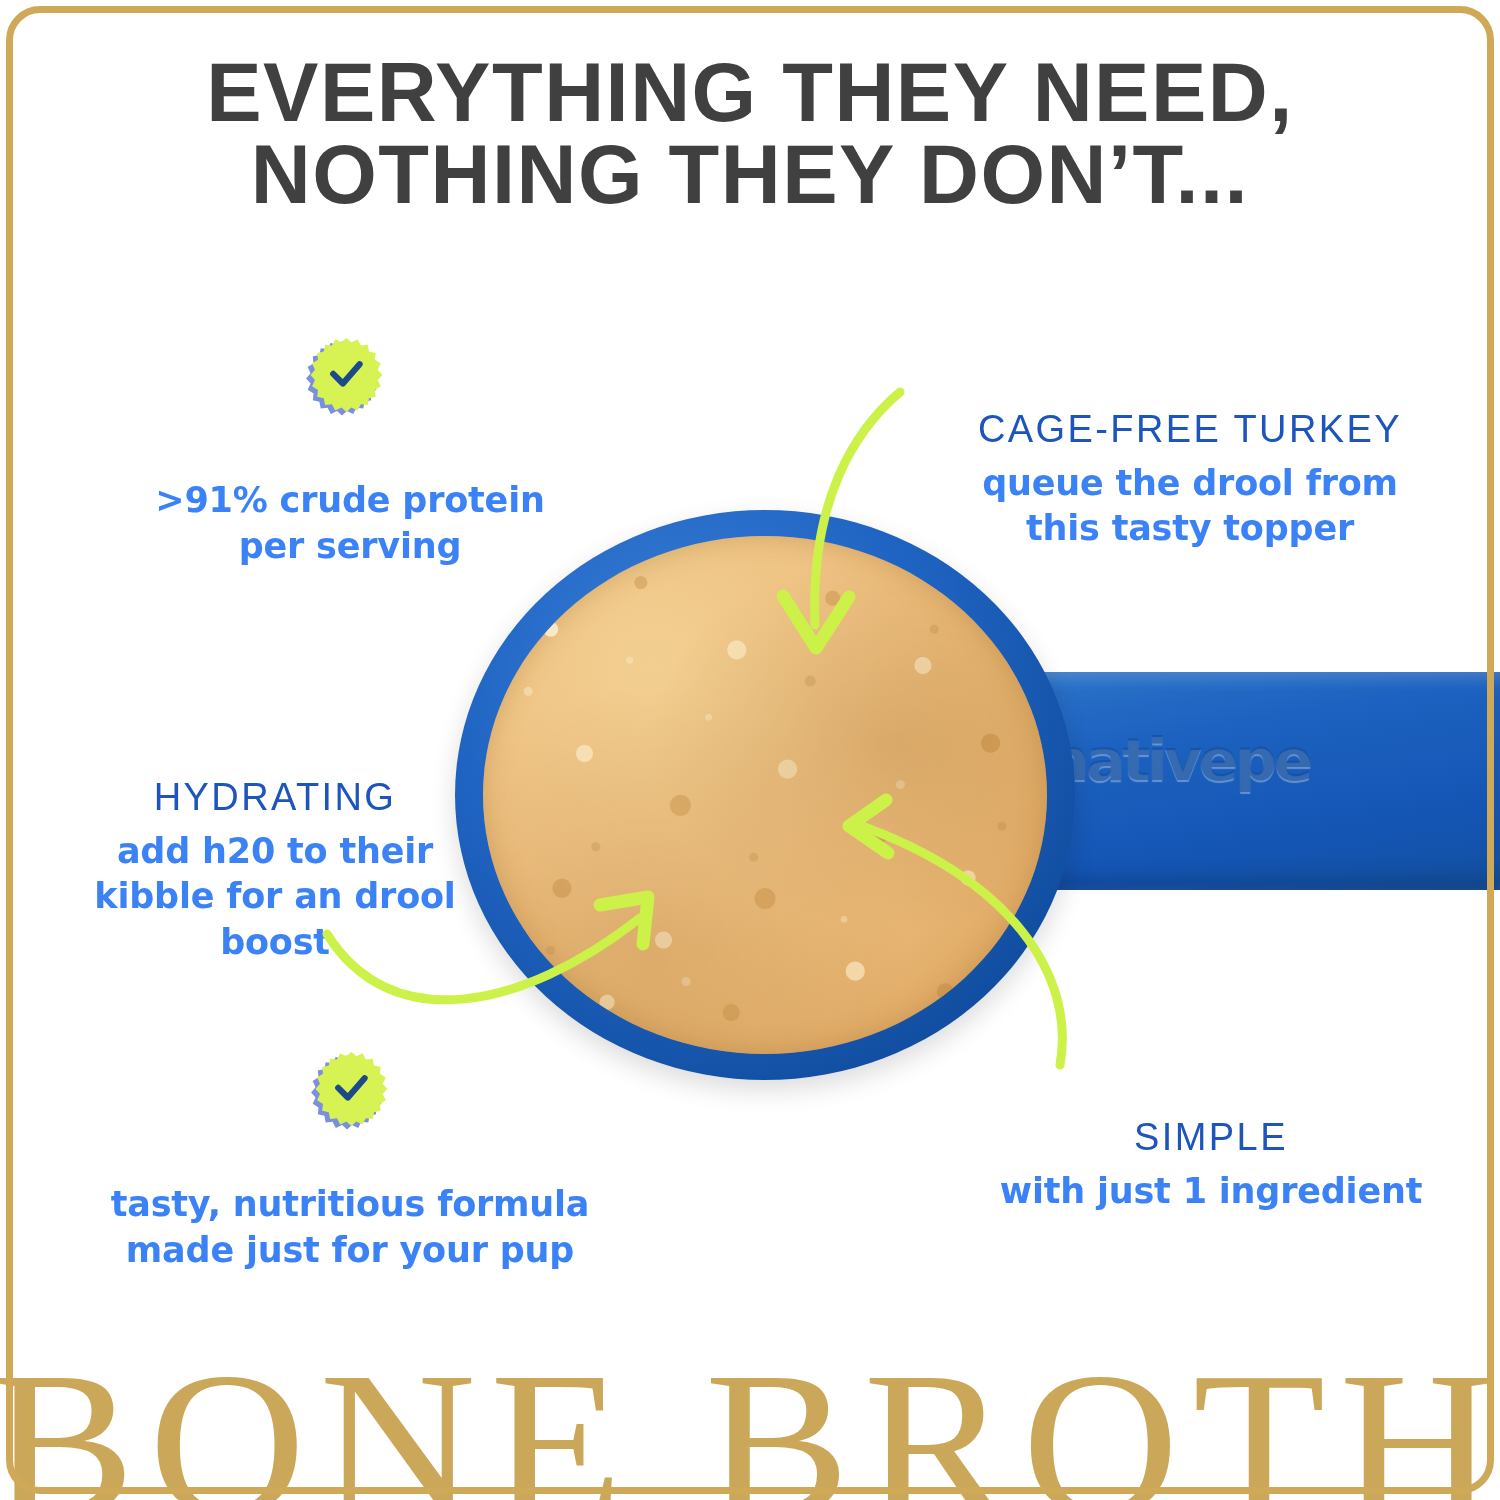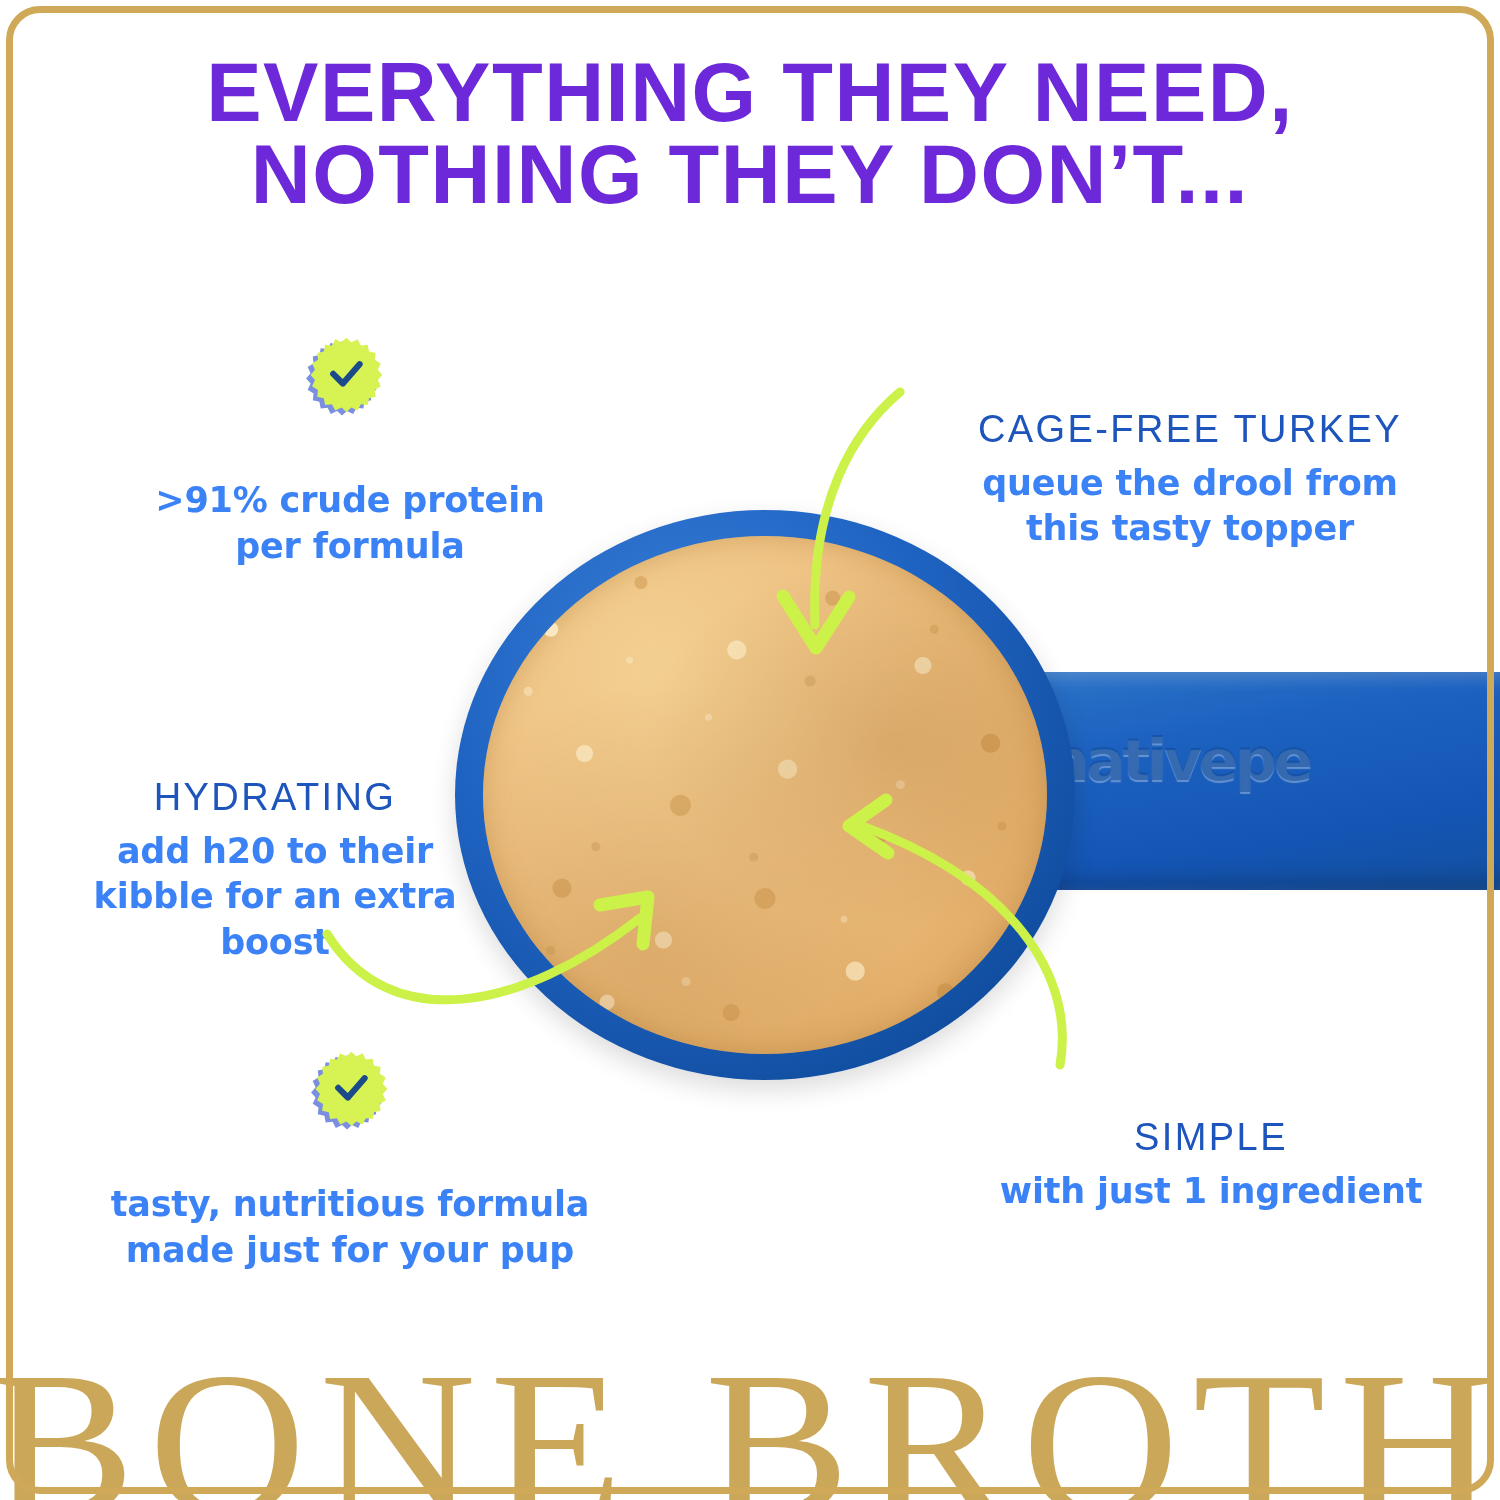--- a/index.html
+++ b/index.html
@@ -30,21 +30,21 @@
     z-index: 40;
   }
 
   
   #headline {
     position: absolute;
     left: 0;
     top: 52px;
     width: 1500px;
     text-align: center;
-    color: #6d28d9;
+    color: #404040;
     font-family: "Liberation Sans", sans-serif;
     font-weight: 700;
     font-size: 83px;
     line-height: 0.99;
     letter-spacing: 1.5px;
     z-index: 20;
   }
   #headline .hl-line { display: block; white-space: nowrap; }
 
   
@@ -305,37 +305,37 @@
     </g>
     <g transform="translate(9,2)">
       <path fill="#d7f253" d="M46,0 l5.6,5.2 7.1,-3.4 3.7,7 7.8,-0.9 1.5,7.7 7.5,1.7 -0.9,7.8 6.7,4.1 -3.3,7.1 5.1,5.9 -5.1,5.9 3.3,7.1 -6.7,4.1 0.9,7.8 -7.5,1.7 -1.5,7.7 -7.8,-0.9 -3.7,7 -7.1,-3.4 -5.6,5.2 -5.6,-5.2 -7.1,3.4 -3.7,-7 -7.8,0.9 -1.5,-7.7 -7.5,-1.7 0.9,-7.8 -6.7,-4.1 3.3,-7.1 -5.1,-5.9 5.1,-5.9 -3.3,-7.1 6.7,-4.1 -0.9,-7.8 7.5,-1.7 1.5,-7.7 7.8,0.9 3.7,-7 7.1,3.4 z"></path>
       <path d="M31,41 L42,52 L61,30" fill="none" stroke="#1b4a8a" stroke-width="7" stroke-linecap="round" stroke-linejoin="round"></path>
     </g>
   </svg>
 
   <div class="callout" id="callout-protein">
     <div class="callout-body">
       <div>&gt;91% crude protein</div>
-      <div>per formula</div>
+      <div>per serving</div>
     </div>
   </div>
 
   <div class="callout" id="callout-turkey">
     <div class="callout-title">CAGE-FREE TURKEY</div>
     <div class="callout-body">
       <div>queue the drool from</div>
       <div>this tasty topper</div>
     </div>
   </div>
 
   <div class="callout" id="callout-hydrating">
     <div class="callout-title">HYDRATING</div>
     <div class="callout-body">
       <div>add h20 to their</div>
-      <div>kibble for an extra</div>
+      <div>kibble for an drool</div>
       <div>boost</div>
     </div>
   </div>
 
   <div class="callout" id="callout-tasty">
     <div class="callout-body">
       <div>tasty, nutritious formula</div>
       <div>made just for your pup</div>
     </div>
   </div>

